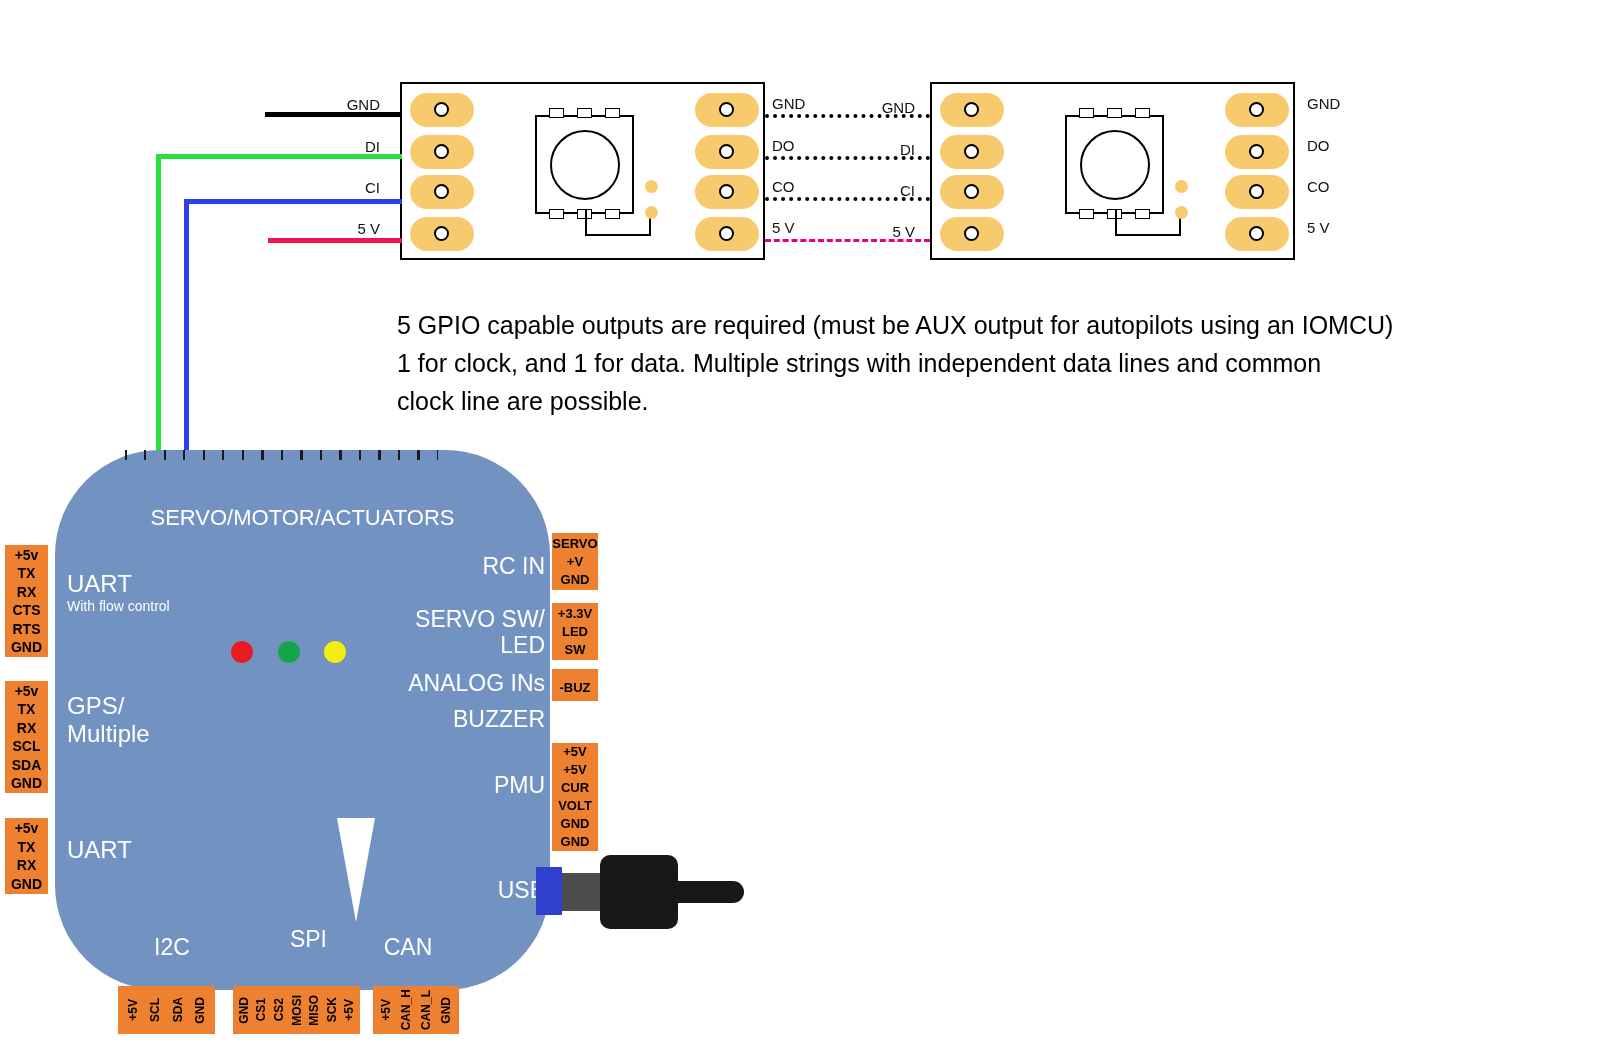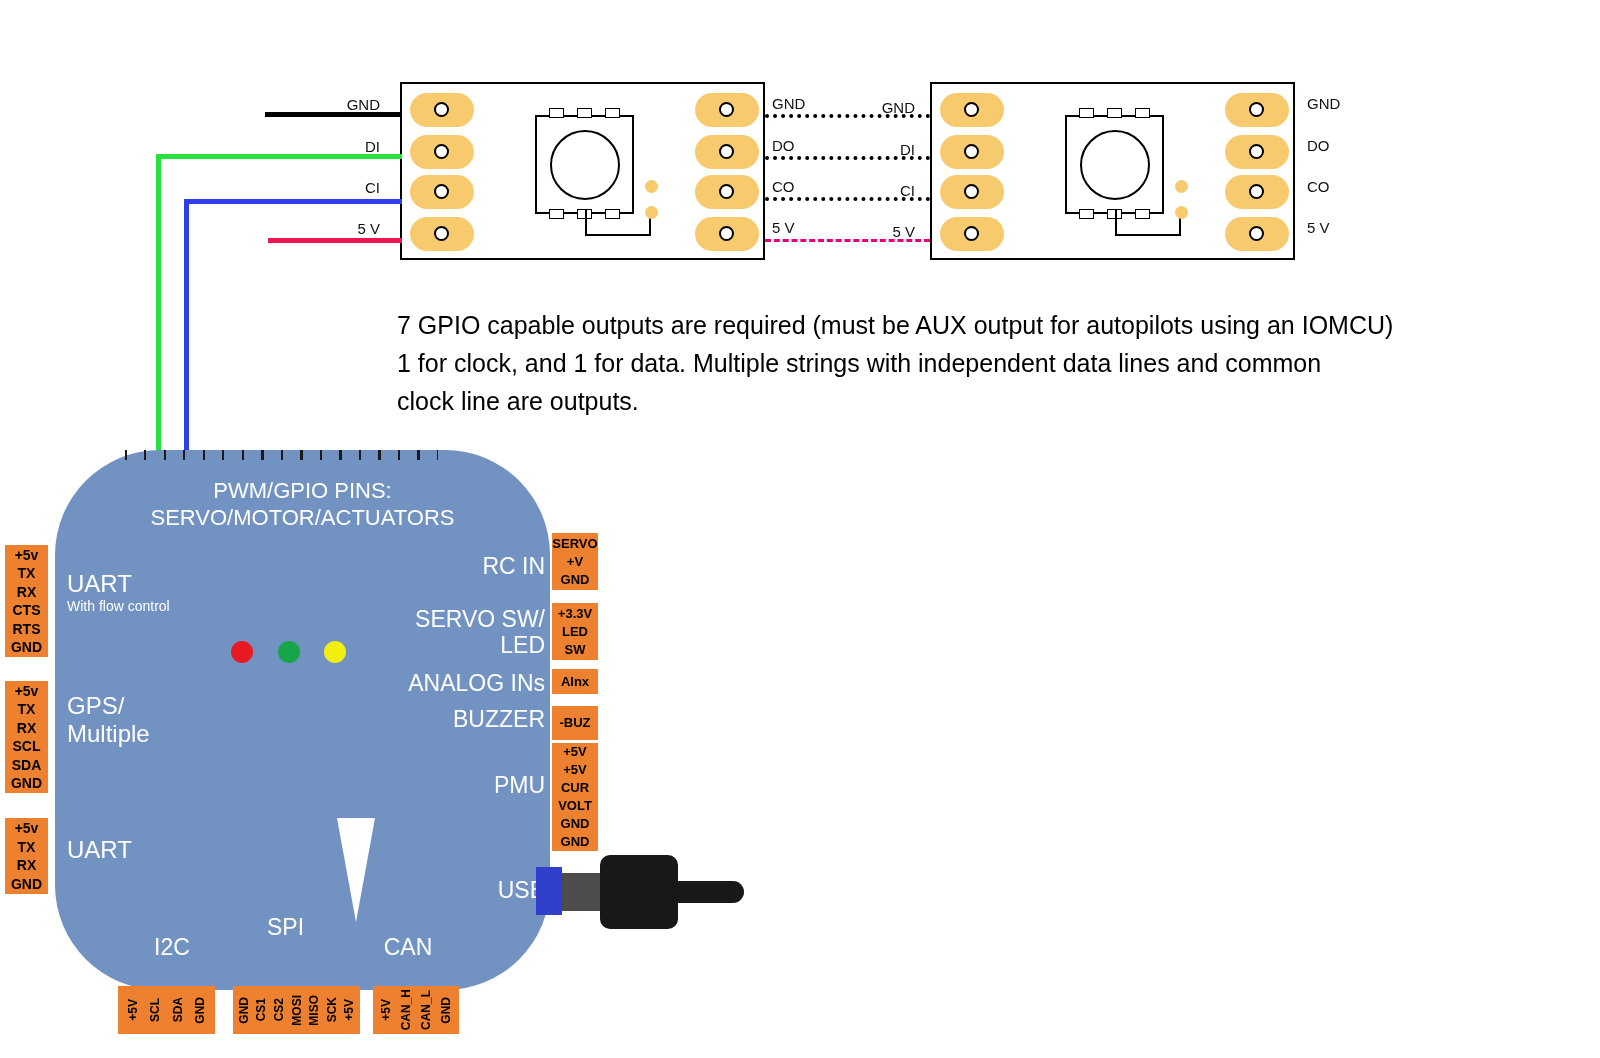--- a/index.html
+++ b/index.html
@@ -161,47 +161,46 @@
   <div class="pinkline" style="left:765px;top:239px"></div>
 
   <div class="wire" style="left:265px;top:112px;width:135px;height:5px;background:#000"></div>
   <div class="wire" style="left:156px;top:154px;width:246px;height:5px;background:#29e03c"></div>
   <div class="wire" style="left:156px;top:154px;width:5px;height:298px;background:#29e03c"></div>
   <div class="wire" style="left:184px;top:199px;width:218px;height:5px;background:#2e3fe8"></div>
   <div class="wire" style="left:184px;top:199px;width:5px;height:253px;background:#2e3fe8"></div>
   <div class="wire" style="left:268px;top:238px;width:134px;height:5px;background:#ed1650"></div>
 
   <div class="note">
-    <div>7 GPIO capable outputs are required (must be AUX output for autopilots using an IOMCU)</div>
+    <div>5 GPIO capable outputs are required (must be AUX output for autopilots using an IOMCU)</div>
     <div>1 for clock, and 1 for data. Multiple strings with independent data lines and common</div>
-    <div>clock line are outputs.</div>
+    <div>clock line are possible.</div>
   </div>
 
   <div class="ap">
     <div class="ticks"></div>
-    <div class="ap-text center" style="top:28px;font-size:22px">PWM/GPIO PINS:</div>
     <div class="ap-text center" style="top:55px;font-size:22px">SERVO/MOTOR/ACTUATORS</div>
 
     <div class="ap-text" style="left:12px;top:120px;font-size:24px">UART</div>
     <div class="ap-text" style="left:12px;top:148px;font-size:14px">With flow control</div>
     <div class="ap-text" style="left:12px;top:242px;font-size:24px">GPS/</div>
     <div class="ap-text" style="left:12px;top:270px;font-size:24px">Multiple</div>
     <div class="ap-text" style="left:12px;top:386px;font-size:24px">UART</div>
 
 
     <div class="ap-text rright" style="top:103px">RC IN</div>
     <div class="ap-text rright" style="top:156px">SERVO SW/</div>
     <div class="ap-text rright" style="top:182px">LED</div>
     <div class="ap-text rright" style="top:220px">ANALOG INs</div>
     <div class="ap-text rright" style="top:256px">BUZZER</div>
     <div class="ap-text rright" style="top:322px">PMU</div>
     <div class="ap-text rright" style="top:427px">USB</div>
 
     <div class="ap-text" style="left:87px;top:484px;width:60px;text-align:center">I2C</div>
-    <div class="ap-text" style="left:212px;top:464px;width:60px;text-align:left">SPI</div>
+    <div class="ap-text" style="left:212px;top:476px;width:60px;text-align:right">SPI</div>
     <div class="ap-text" style="left:323px;top:484px;width:60px;text-align:center">CAN</div>
 
     <div class="led" style="left:176px;top:191px;background:#e81b23"></div>
     <div class="led" style="left:223px;top:191px;background:#17a54b"></div>
     <div class="led" style="left:269px;top:191px;background:#f2ee0f"></div>
 
     <div class="tri"></div>
   </div>
 
   <div class="obox lft" style="left:5px;top:545px;height:112px">
@@ -233,21 +232,21 @@
     <div>GND</div>
   </div>
   <div class="obox rgt" style="left:552px;top:603px;height:57px">
     <div>+3.3V</div>
     <div>LED</div>
     <div>SW</div>
   </div>
   <div class="obox rgt" style="left:552px;top:669px;height:25px">
     <div>AInx</div>
   </div>
-  <div class="obox rgt" style="left:552px;top:706px;height:34px">
+  <div class="obox rgt" style="left:552px;top:675px;height:26px">
     <div>-BUZ</div>
   </div>
   <div class="obox rgt" style="left:552px;top:743px;height:108px">
     <div>+5V</div>
     <div>+5V</div>
     <div>CUR</div>
     <div>VOLT</div>
     <div>GND</div>
     <div>GND</div>
   </div>

